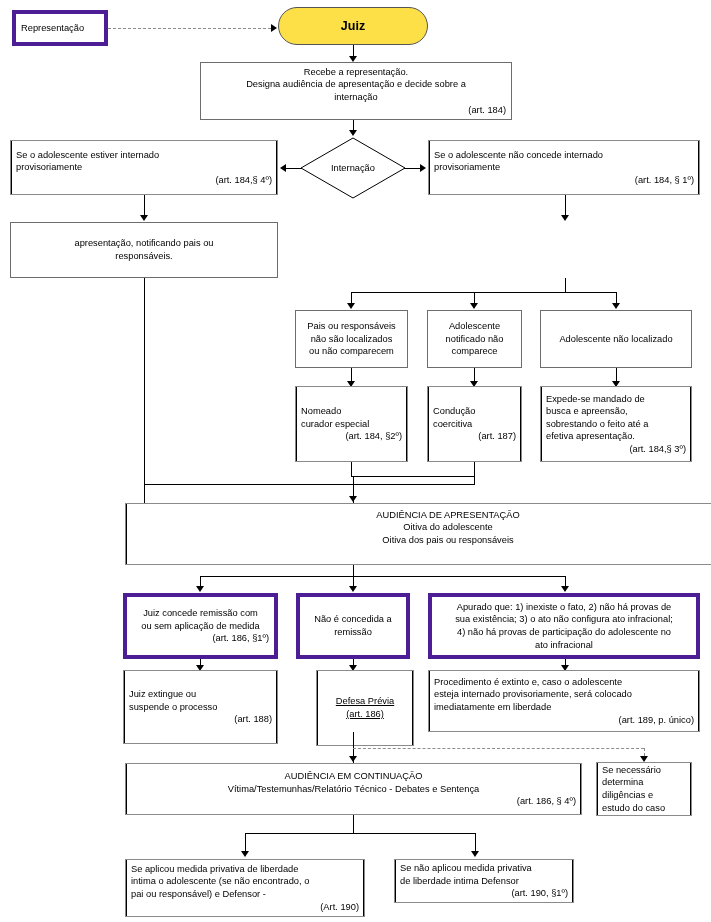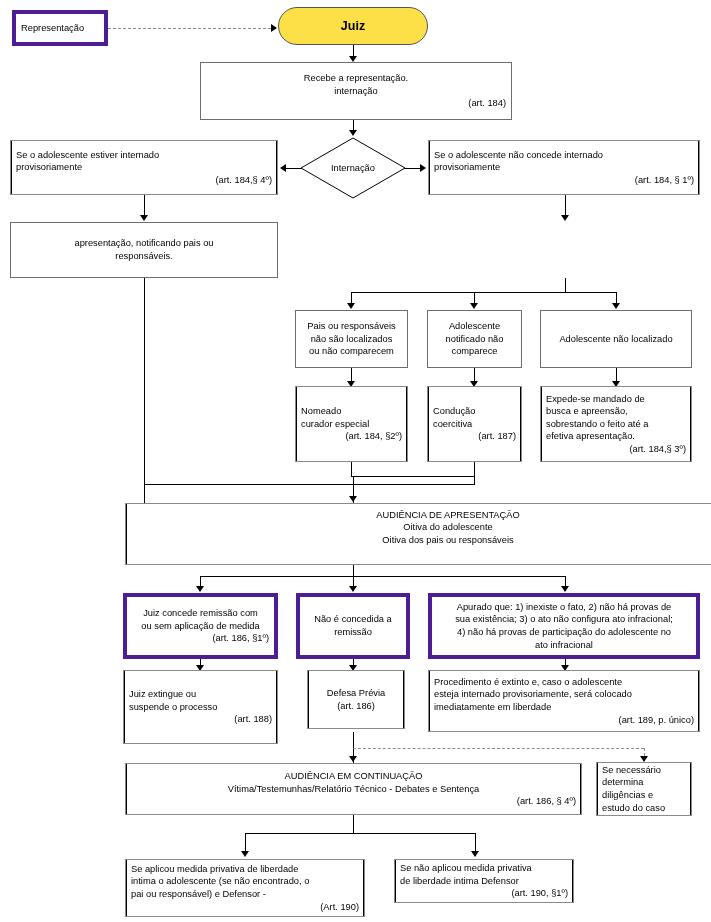--- a/index.html
+++ b/index.html
@@ -92,20 +92,21 @@
 
   <div class="juiz" style="left:278px;top:7px;width:150px;height:38px;">
     <span>Juiz</span>
   </div>
 
   <div class="ln-v" style="left:353px;top:45px;height:12px;"></div>
   <div class="arrow-d" style="left:349px;top:56px;"></div>
 
   <div class="box plain" style="left:200px;top:62px;width:312px;height:58px;">
     <span class="ln">Recebe a representação.</span>
+    <span class="ln">Designa audiência de apresentação e decide sobre a</span>
     <span class="ln">internação</span>
     <span class="art">(art. 184)</span>
   </div>
 
   <div class="ln-v" style="left:353px;top:120px;height:12px;"></div>
   <div class="arrow-d" style="left:349px;top:130px;"></div>
 
   <div class="diamond" style="left:300px;top:137px;width:106px;height:62px;">
     <svg width="106" height="62" viewBox="0 0 106 62">
       <polygon points="53,1 105,31 53,61 1,31" fill="#ffffff" stroke="#000000" stroke-width="1"></polygon>
@@ -245,21 +246,21 @@
   <div class="arrow-d" style="left:349px;top:665px;"></div>
   <div class="ln-v" style="left:565px;top:659px;height:8px;"></div>
   <div class="arrow-d" style="left:561px;top:665px;"></div>
 
   <div class="box shadow lefttext" style="left:123px;top:670px;width:155px;height:74px;">
     <span class="ln">Juiz extingue ou</span>
     <span class="ln">suspende o processo</span>
     <span class="art">(art. 188)</span>
   </div>
 
-  <div class="box shadow" style="left:307px;top:670px;width:98px;height:59px;">
+  <div class="box shadow" style="left:316px;top:670px;width:98px;height:76px;text-decoration:underline;">
     <span class="ln">Defesa Prévia</span>
     <span class="ln">(art. 186)</span>
   </div>
 
   <div class="box shadow lefttext" style="left:428px;top:670px;width:272px;height:62px;">
     <span class="ln">Procedimento é extinto e, caso  o adolescente</span>
     <span class="ln">esteja internado provisoriamente, será colocado</span>
     <span class="ln">imediatamente em liberdade</span>
     <span class="art">(art. 189, p. único)</span>
   </div>

